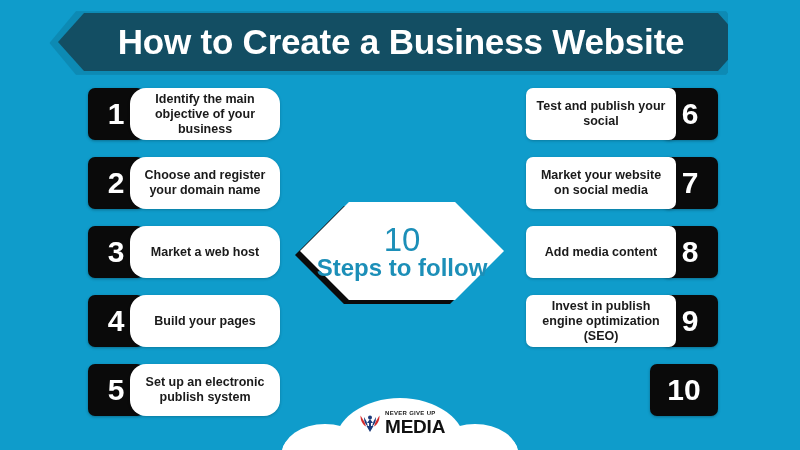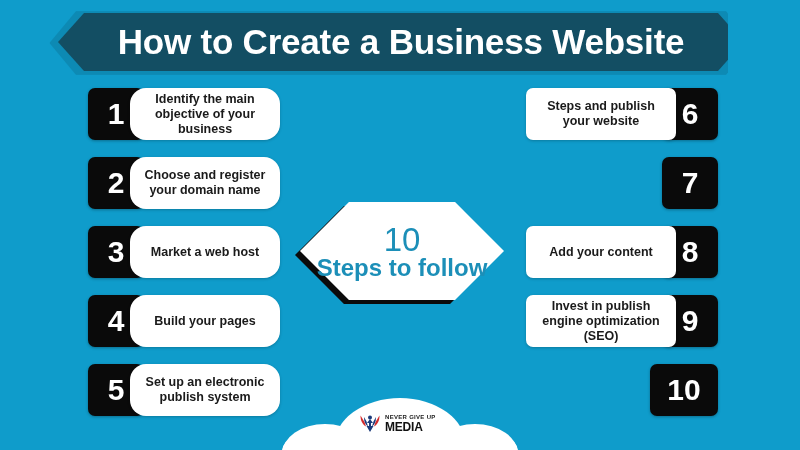--- a/index.html
+++ b/index.html
@@ -187,21 +187,21 @@
   }
   #logo-tagline {
     color: #1a1a1a;
     font-size: 6px;
     font-weight: bold;
     letter-spacing: .3px;
     display: block;
   }
   #logo-name {
     color: #111111;
-    font-size: 12px;
+    font-size: 19px;
     font-weight: bold;
     letter-spacing: -0.2px;
     display: block;
     margin-top: 1px;
   }
 </style>
 </head>
 <body>
 
 <div id="infographic">
@@ -228,28 +228,29 @@
     <div class="num-box">4</div>
     <div class="card">Build your pages</div>
   </div>
   <div class="step col-left" style="left:88px; top:364px;">
     <div class="num-box">5</div>
     <div class="card">Set up an electronic publish system</div>
   </div>
 
   <div class="step col-right" style="left:526px; top:88px; width:192px;">
     <div class="num-box">6</div>
-    <div class="card">Steps and publish your website</div>
+    <div class="card">Test and publish your social</div>
   </div>
   <div class="step col-right" style="left:526px; top:157px; width:192px;">
     <div class="num-box">7</div>
+    <div class="card">Market your website on social media</div>
   </div>
   <div class="step col-right" style="left:526px; top:226px; width:192px;">
     <div class="num-box">8</div>
-    <div class="card">Add your content</div>
+    <div class="card">Add media content</div>
   </div>
   <div class="step col-right" style="left:526px; top:295px; width:192px;">
     <div class="num-box">9</div>
     <div class="card">Invest in publish engine optimization (SEO)</div>
   </div>
   <div class="step col-right wide-num" style="left:526px; top:364px; width:192px;">
     <div class="num-box">10</div>
   </div>
 
   <div id="hex-wrap">

